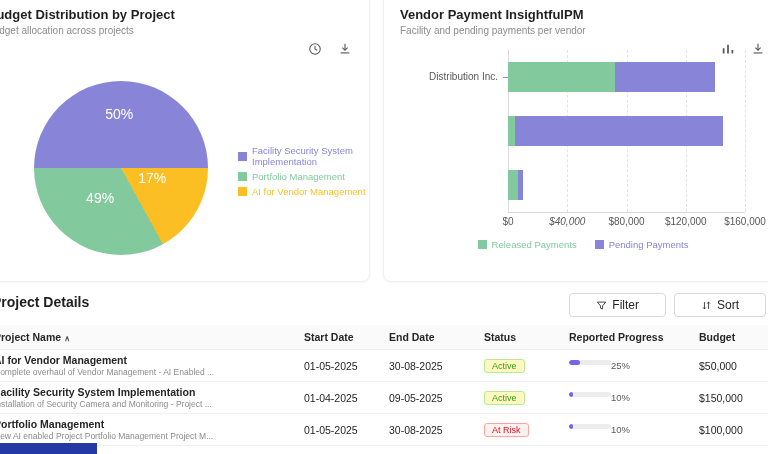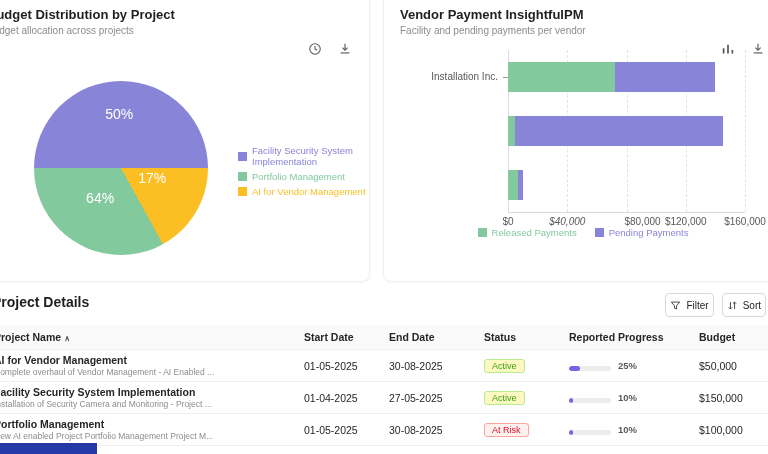--- a/index.html
+++ b/index.html
@@ -28,43 +28,43 @@
     font-size:10px;color:#595959;text-align:right;line-height:1.2;}
   .ycell::after{content:"";width:5px;height:1px;background:#999;margin-left:5px;flex:0 0 5px;}
   .plot{position:relative;width:237px;border-bottom:1px solid #d9d9d9;}
   .grid{position:absolute;top:0;bottom:0;width:0;border-left:1px dashed #e3e3e3;}
   .grid0{left:0;border-left:1px solid #dcdcdc;} .grid1{left:25%;} .grid2{left:50%;} .grid3{left:75%;} .grid4{left:100%;}
   .band{height:54px;display:flex;align-items:center;position:relative;z-index:1;}
   .bar{display:flex;height:30px;width:100%;}
   .bar span{height:100%;display:block;}
   .xlabels{position:relative;margin-left:108px;width:237px;height:14px;font-size:10px;color:#595959;}
   .xlabels span{position:absolute;top:3px;transform:translateX(-50%);}
-  .xt0{left:0;} .xt1{left:25%;font-style:italic;} .xt2{left:50%;margin-left:16px;} .xt3{left:75%;} .xt4{left:100%;}
-  .chart-legend{display:flex;justify-content:center;gap:18px;font-size:10px;}
+  .xt0{left:0;} .xt1{left:25%;font-style:italic;} .xt2{left:50%;} .xt3{left:75%;} .xt4{left:100%;}
+  .chart-legend{display:flex;justify-content:center;gap:18px;margin-top:12px;font-size:10px;}
   .chart-legend .legend-item{margin-bottom:0;}
   
   .project-section{position:absolute;left:-14px;top:293px;width:796px;}
   .section-header{position:relative;height:26px;}
   .section-title{font-size:14px;font-weight:bold;margin-left:6px;color:#1f1f1f;}
   .section-actions{position:absolute;right:16px;top:0;display:flex;gap:8px;}
-  .btn{display:flex;align-items:center;gap:5px;height:24px;padding:0 4px;border:1px solid #d9d9d9;
-    border-radius:4px;background:#fff;font-size:10px;color:#262626;cursor:pointer;
+  .btn{display:flex;align-items:center;gap:5px;height:24px;padding:0 26px;border:1px solid #d9d9d9;
+    border-radius:4px;background:#fff;font-size:12px;color:#262626;cursor:pointer;
     font-family:"Liberation Sans",sans-serif;}
   table{width:100%;border-collapse:collapse;margin-top:6px;table-layout:fixed;}
   th{background:#fafafa;font-size:10.5px;font-weight:bold;color:#262626;text-align:left;
     padding:6px 4px 6px 0;border-bottom:1px solid #f0f0f0;cursor:pointer;}
   th:first-child{padding-left:8px;}
   td{border-bottom:1px solid #f0f0f0;padding:4px 4px 4px 0;vertical-align:middle;font-size:10.5px;}
   td:first-child{padding-left:8px;}
   .proj-name{font-size:10.5px;font-weight:600;color:#262626;white-space:nowrap;overflow:hidden;}
   .proj-desc{font-size:8.5px;color:#8c8c8c;white-space:nowrap;overflow:hidden;margin-top:1px;}
   .badge{display:inline-block;padding:1px 7px;border-radius:3px;font-size:9px;border:1px solid;}
   .badge.green{background:#fef9c3;border-color:#b7eb8f;color:#389e0d;}
   .badge.red{background:#fff1f0;border-color:#ffa39e;color:#cf1322;}
-  .progress-wrap{display:flex;align-items:flex-end;gap:7px;font-weight:bold;}
+  .progress-wrap{display:flex;align-items:flex-start;}
   .track{width:42px;height:5px;background:#ececec;border-radius:3px;overflow:hidden;}
   .fill{height:100%;background:#7265e6;border-radius:3px;}
   .pct{font-size:9.5px;color:#595959;}
   .caret{font-size:8px;color:#595959;margin-left:3px;}
   .bottom-bar{position:absolute;left:0;bottom:0;width:97px;height:11px;background:#2438a6;}
 </style>
 </head>
 <body>
 
 <div class="viewport">
@@ -82,21 +82,21 @@
       <button class="icon-btn">
         <svg viewBox="0 0 16 16" width="14" height="14">
             <path d="M8 2v7M5 6.5L8 9.5l3-3" stroke="currentColor" fill="none" stroke-width="1.3"></path>
             <path d="M3 12.5h10" stroke="currentColor" stroke-width="1.3"></path>
           </svg>
       </button>
     </div>
     <div class="pie" style="background: conic-gradient(from 270deg, rgb(136, 132, 216) 0deg, rgb(136, 132, 216) 180deg, rgb(251, 191, 36) 180deg, rgb(251, 191, 36) 241.2deg, rgb(130, 202, 157) 241.2deg, rgb(130, 202, 157) 360deg);">
       <span class="pie-label pl-0">50%</span>
       <span class="pie-label pl-1">17%</span>
-      <span class="pie-label pl-2">64%</span>
+      <span class="pie-label pl-2">49%</span>
     </div>
     <div class="pie-legend">
       <div class="legend-item">
         <span class="legend-sq" style="background: rgb(136, 132, 216);"></span>
         <span style="color: rgb(136, 132, 216);">Facility Security System Implementation</span>
       </div>
       <div class="legend-item">
         <span class="legend-sq" style="background: rgb(130, 202, 157);"></span>
         <span style="color: rgb(130, 202, 157);">Portfolio Management</span>
       </div>
@@ -118,21 +118,21 @@
       </button>
       <button class="icon-btn">
         <svg viewBox="0 0 16 16" width="14" height="14">
             <path d="M8 2v7M5 6.5L8 9.5l3-3" stroke="currentColor" fill="none" stroke-width="1.3"></path>
             <path d="M3 12.5h10" stroke="currentColor" stroke-width="1.3"></path>
           </svg>
       </button>
     </div>
     <div class="chart-area">
       <div class="ycol">
-        <div class="ycell">Installation Inc.</div>
+        <div class="ycell">Distribution Inc.</div>
       </div>
       <div class="plot">
         <div class="grid grid0"></div>
         <div class="grid grid1"></div>
         <div class="grid grid2"></div>
         <div class="grid grid3"></div>
         <div class="grid grid4"></div>
         <div class="band">
             <div class="bar">
               <span style="width: 45%; background: rgb(130, 202, 157);"></span>
@@ -227,21 +227,21 @@
             </div>
           </td>
           <td>$50,000</td>
         </tr>
         <tr>
           <td>
             <div class="proj-name">Facility Security System Implementation</div>
             <div class="proj-desc">Installation of Security Camera and Monitoring - Project ...</div>
           </td>
           <td>01-04-2025</td>
-          <td>27-05-2025</td>
+          <td>09-05-2025</td>
           <td><span class="badge green">Active</span></td>
           <td>
             <div class="progress-wrap">
               <span class="track">
                   <span class="fill" style="width: 10%; display: block;"></span>
                 </span>
               <span class="pct">10%</span>
             </div>
           </td>
           <td>$150,000</td>

